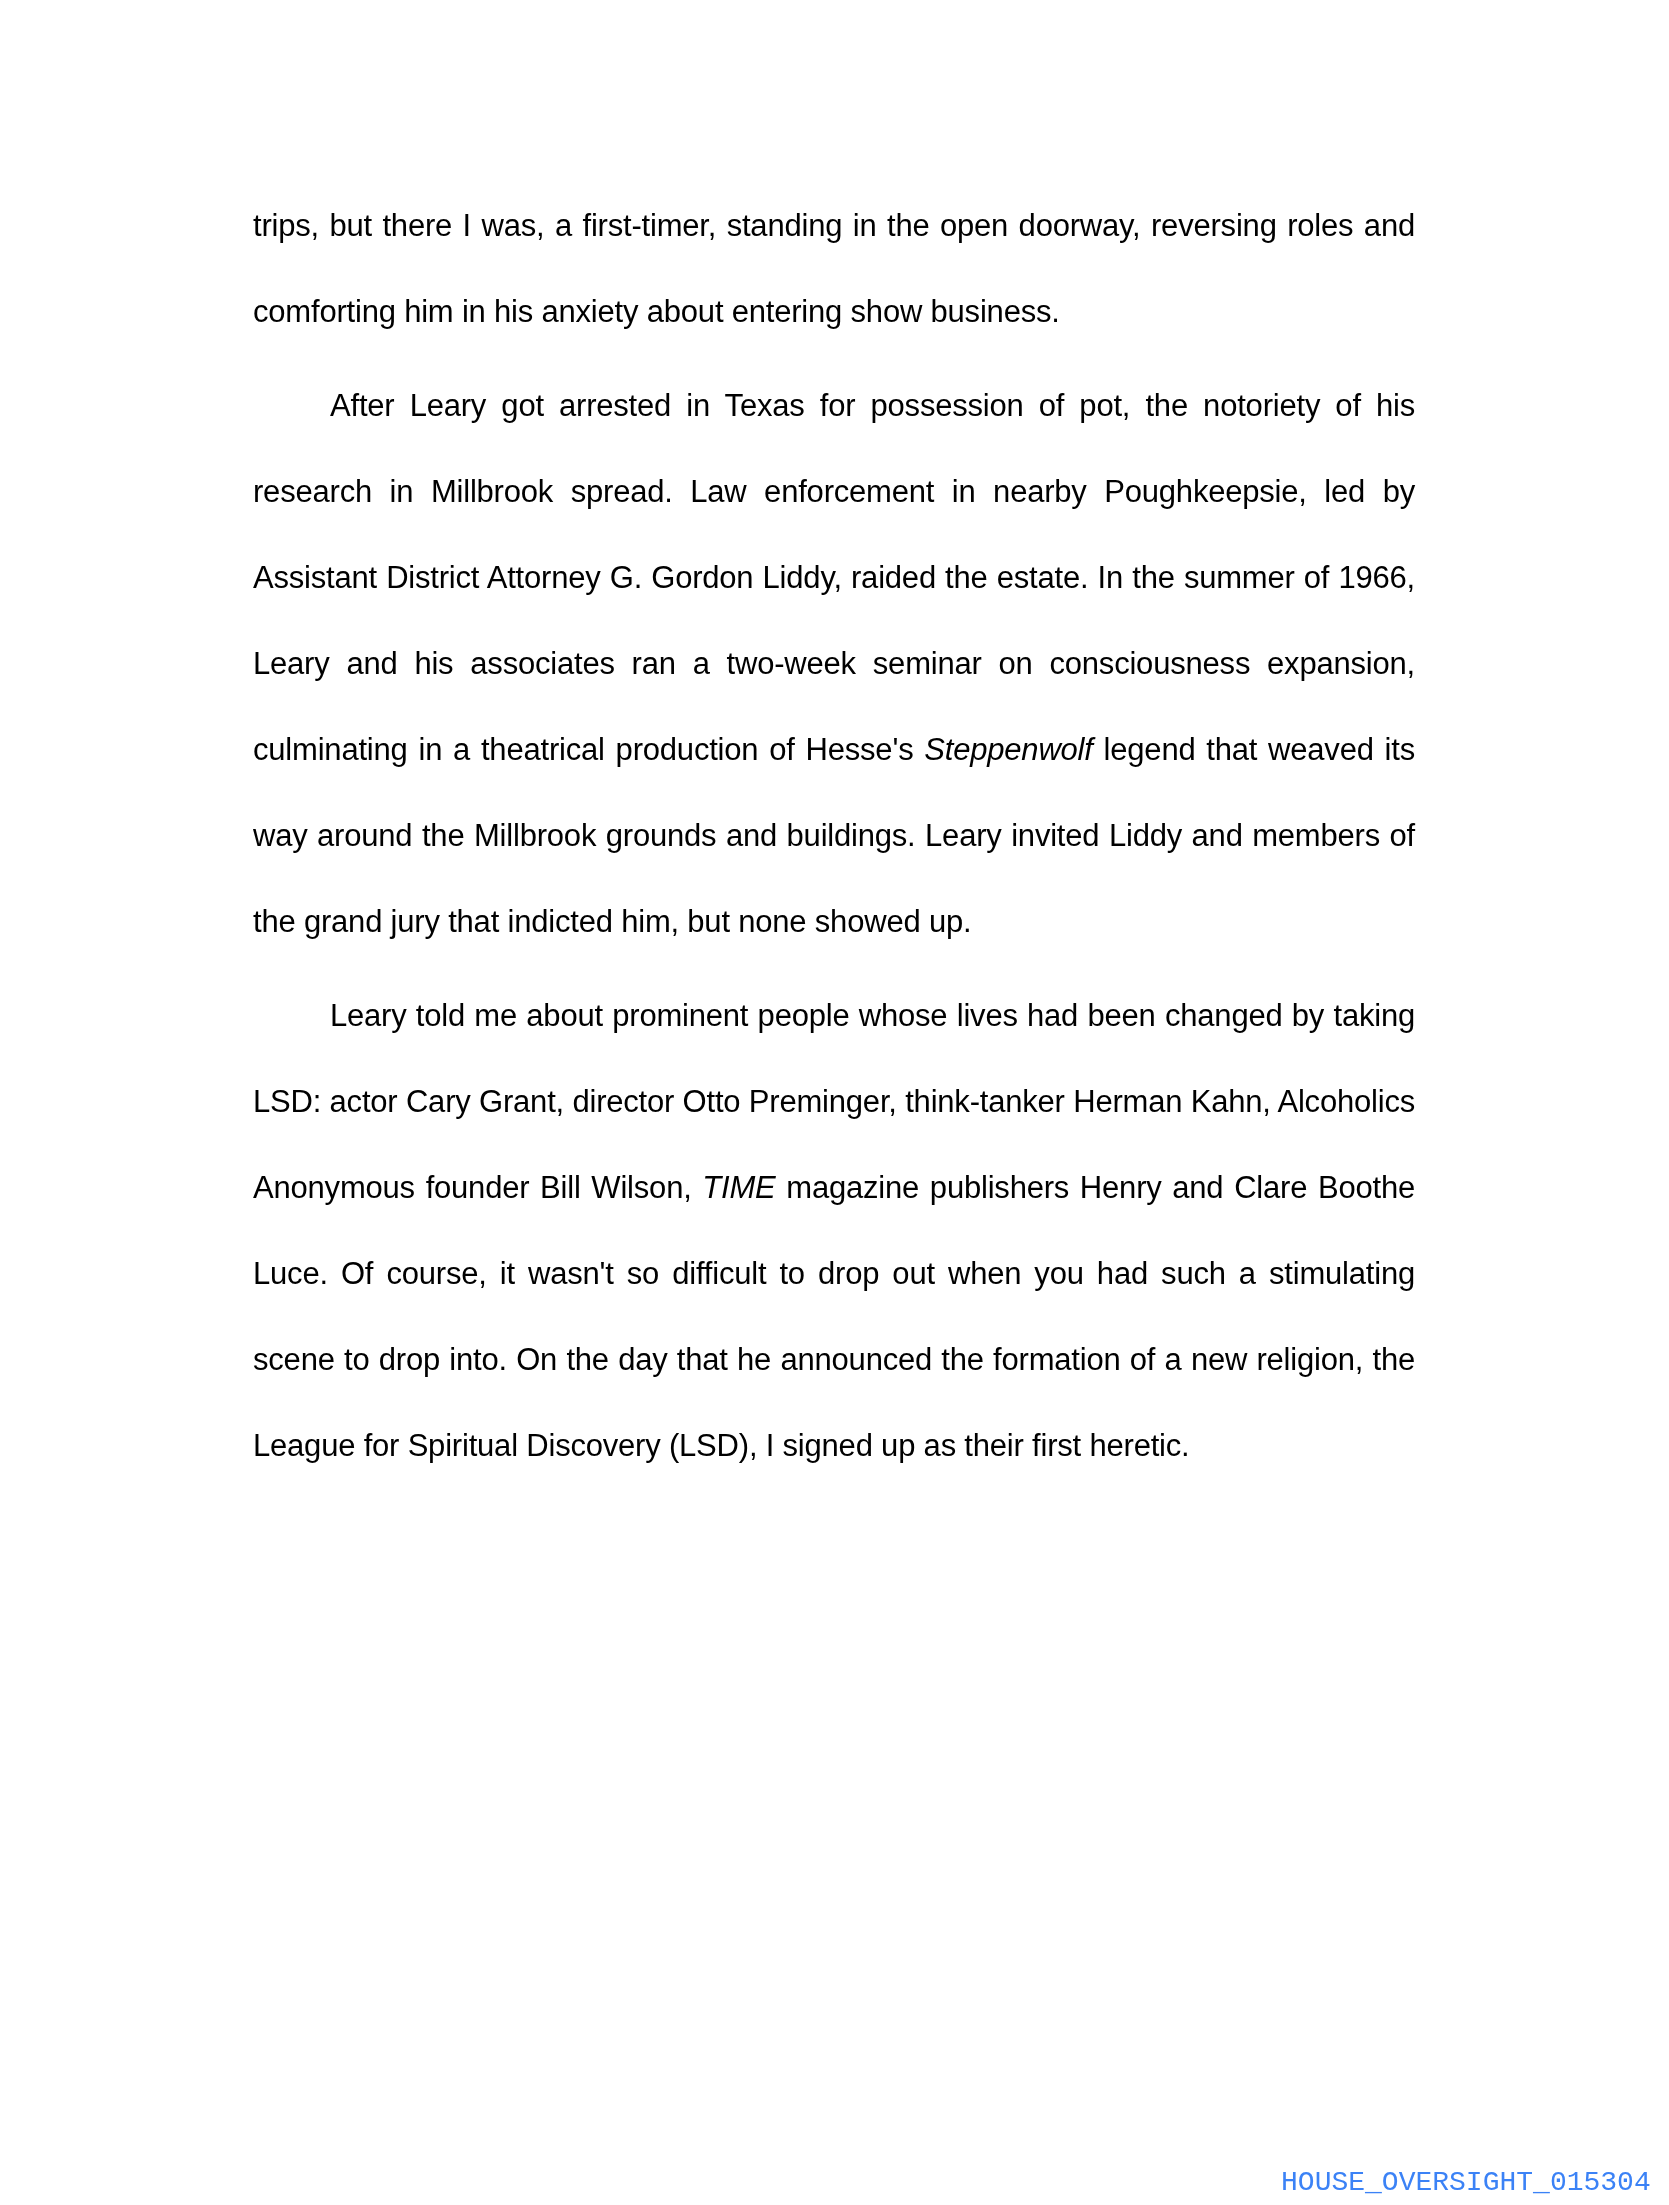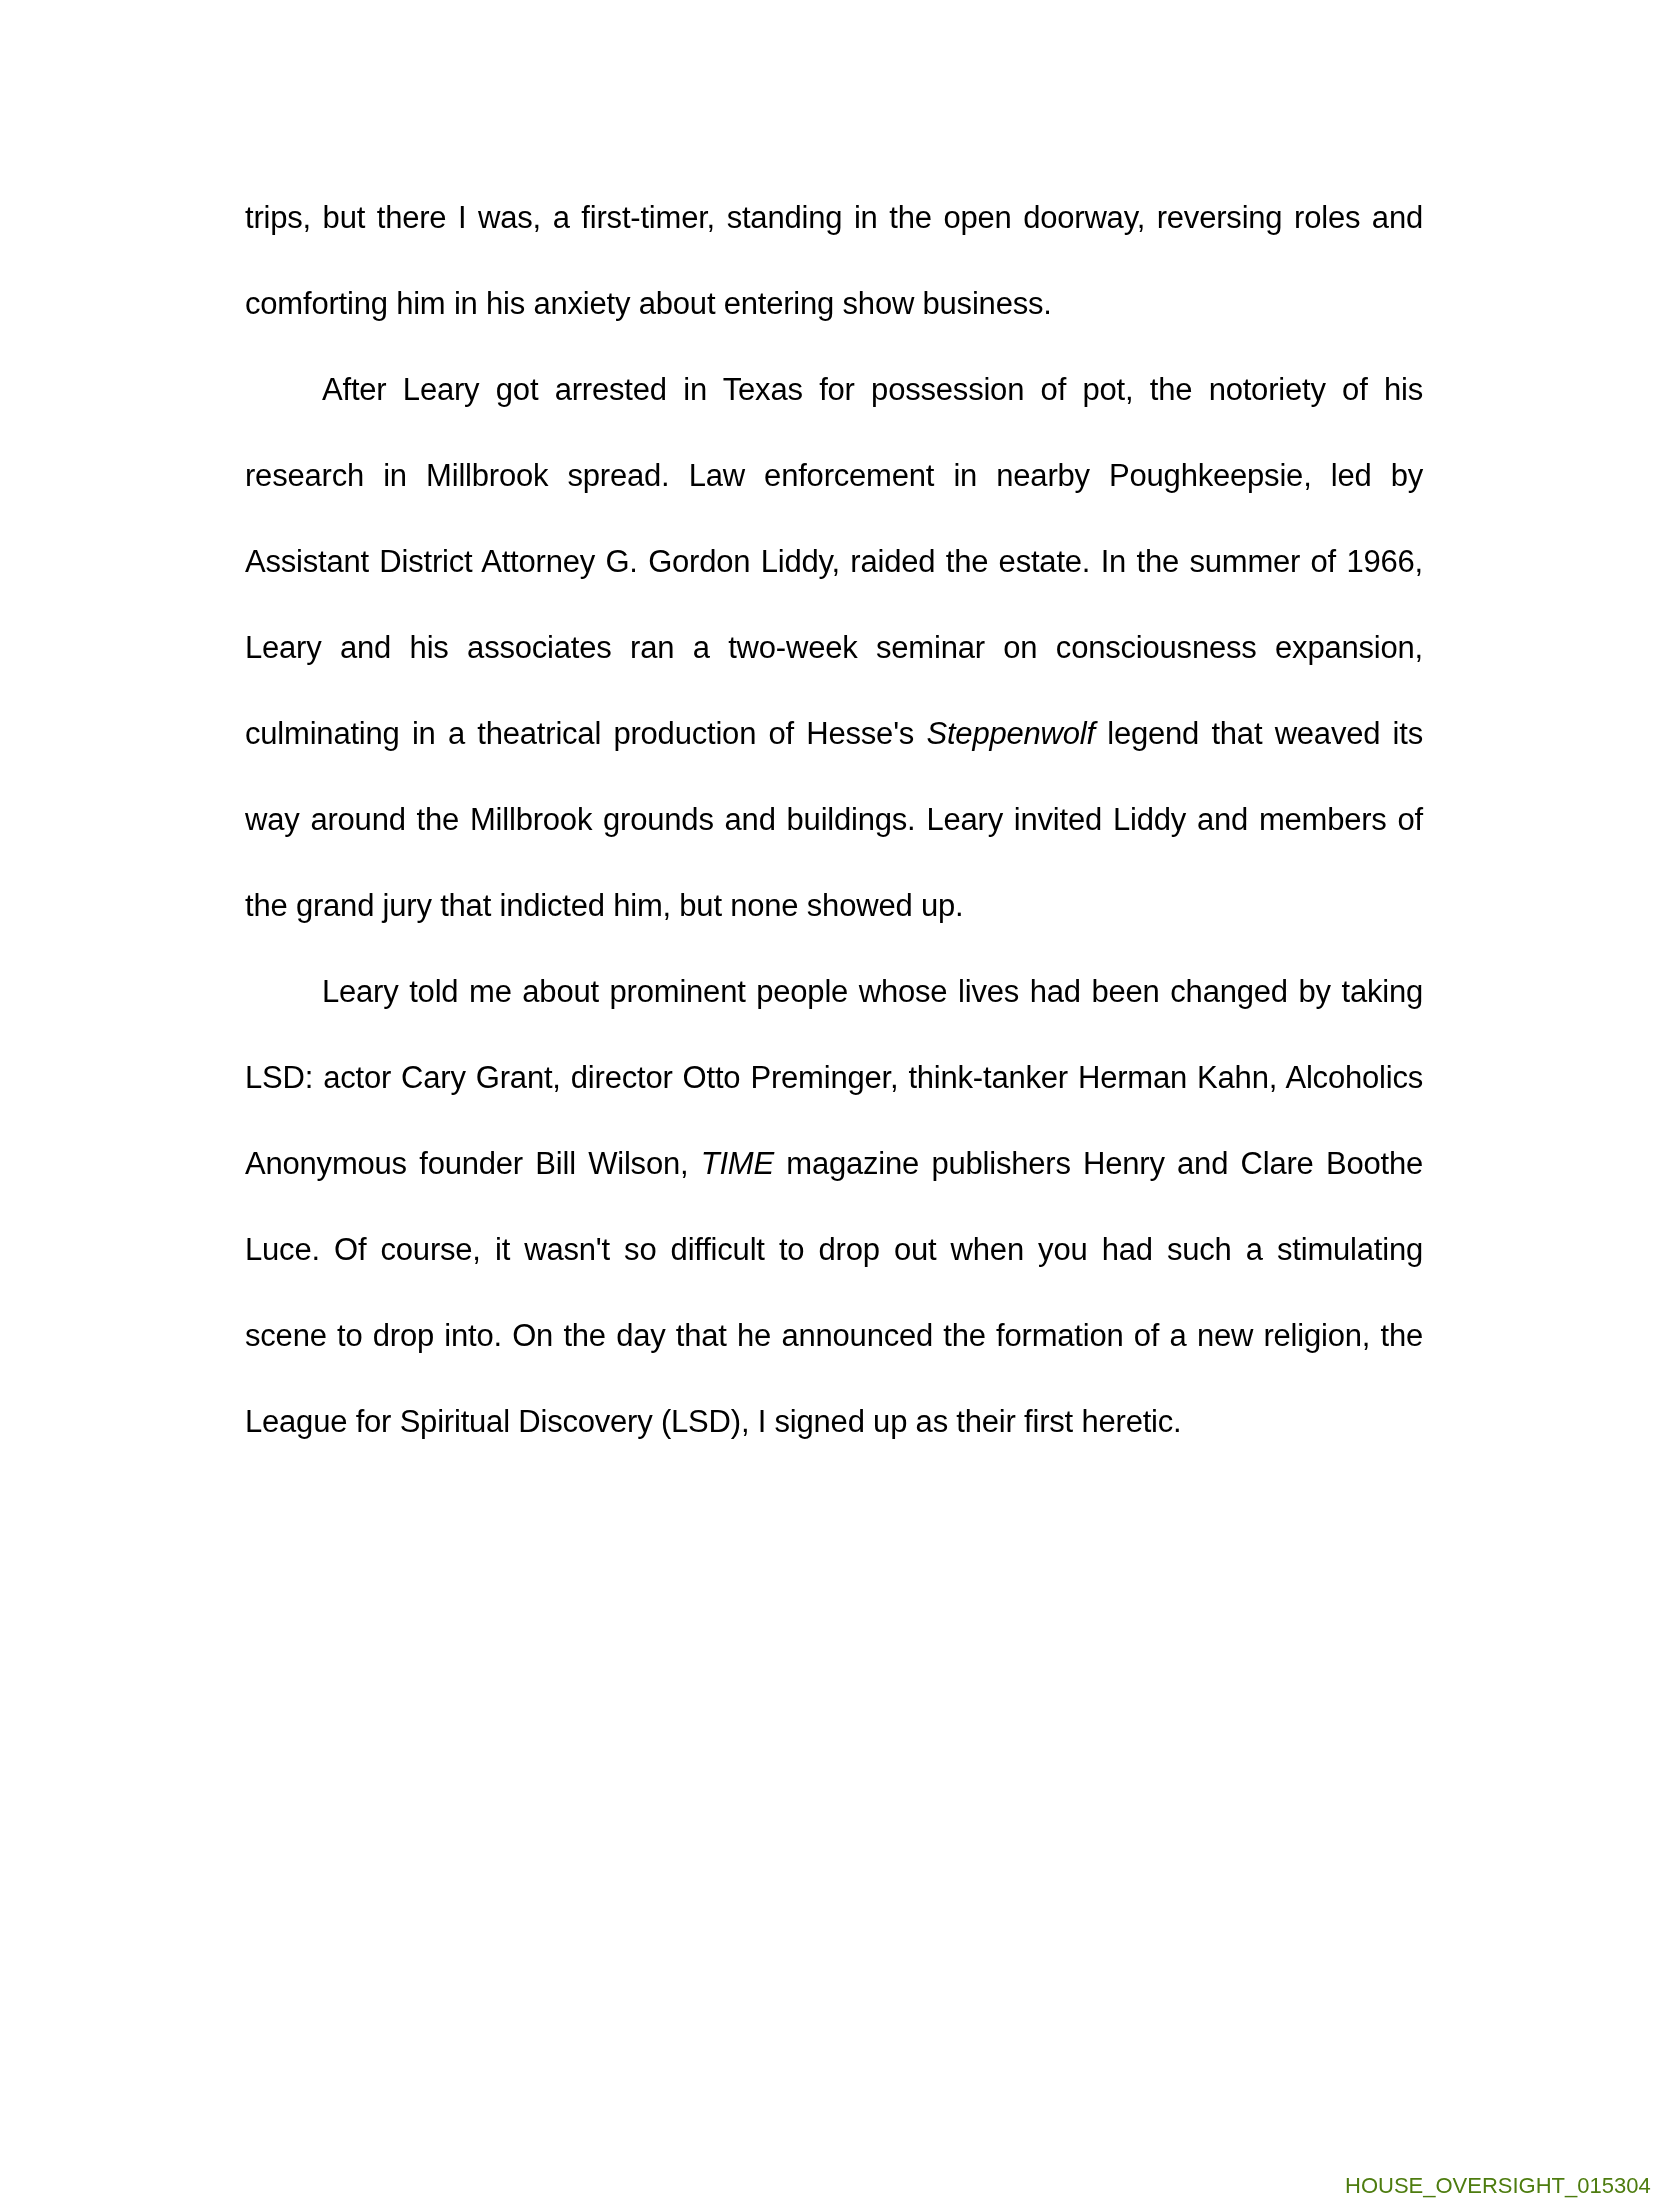--- a/index.html
+++ b/index.html
@@ -26,38 +26,39 @@
     top: 175px;
     width: 1178px;
     font-size: 31px;
     line-height: 86px;
     letter-spacing: -0.2px;
     text-align: justify;
     text-align-last: left;
     -moz-text-align-last: left;
   }
   .para {
-    margin: 0;
+    margin: 8px;
     padding: 0;
   }
   .para.indent {
     text-indent: 77px;
   }
   .para em {
     font-style: italic;
   }
   .footer-watermark {
     position: absolute;
     right: 18.3px;
     bottom: 6.5px;
-    font-size: 22px;
+    font-size: 28px;
     line-height: 1.1;
     letter-spacing: 0;
-    color: #4d7c0f;
+    color: #3b82f6;
     white-space: nowrap;
+    font-family: Liberation Mono, monospace;
   }
 </style>
 </head>
 <body>
 
 <div class="page">
   <div class="document-body">
       <p class="para"><span>trips, but there I was, a first-timer, standing in the open doorway, reversing roles and comforting him in his anxiety about entering show business.</span></p>
       <p class="para indent"><span>After Leary got arrested in Texas for possession of pot, the notoriety of his research in Millbrook spread. Law enforcement in nearby Poughkeepsie, led by Assistant District Attorney G. Gordon Liddy, raided the estate. In the summer of 1966, Leary and his associates ran a two-week seminar on consciousness expansion, culminating in a theatrical production of Hesse's </span><em>Steppenwolf</em><span> legend that weaved its way around the Millbrook grounds and buildings. Leary invited Liddy and members of the grand jury that indicted him, but none showed up.</span></p>
       <p class="para indent"><span>Leary told me about prominent people whose lives had been changed by taking LSD: actor Cary Grant, director Otto Preminger, think-tanker Herman Kahn, Alcoholics Anonymous founder Bill Wilson, </span><em>TIME</em><span> magazine publishers Henry and Clare Boothe Luce. Of course, it wasn't so difficult to drop out when you had such a stimulating scene to drop into. On the day that he announced the formation of a new religion, the League for Spiritual Discovery (LSD), I signed up as their first heretic.</span></p>

